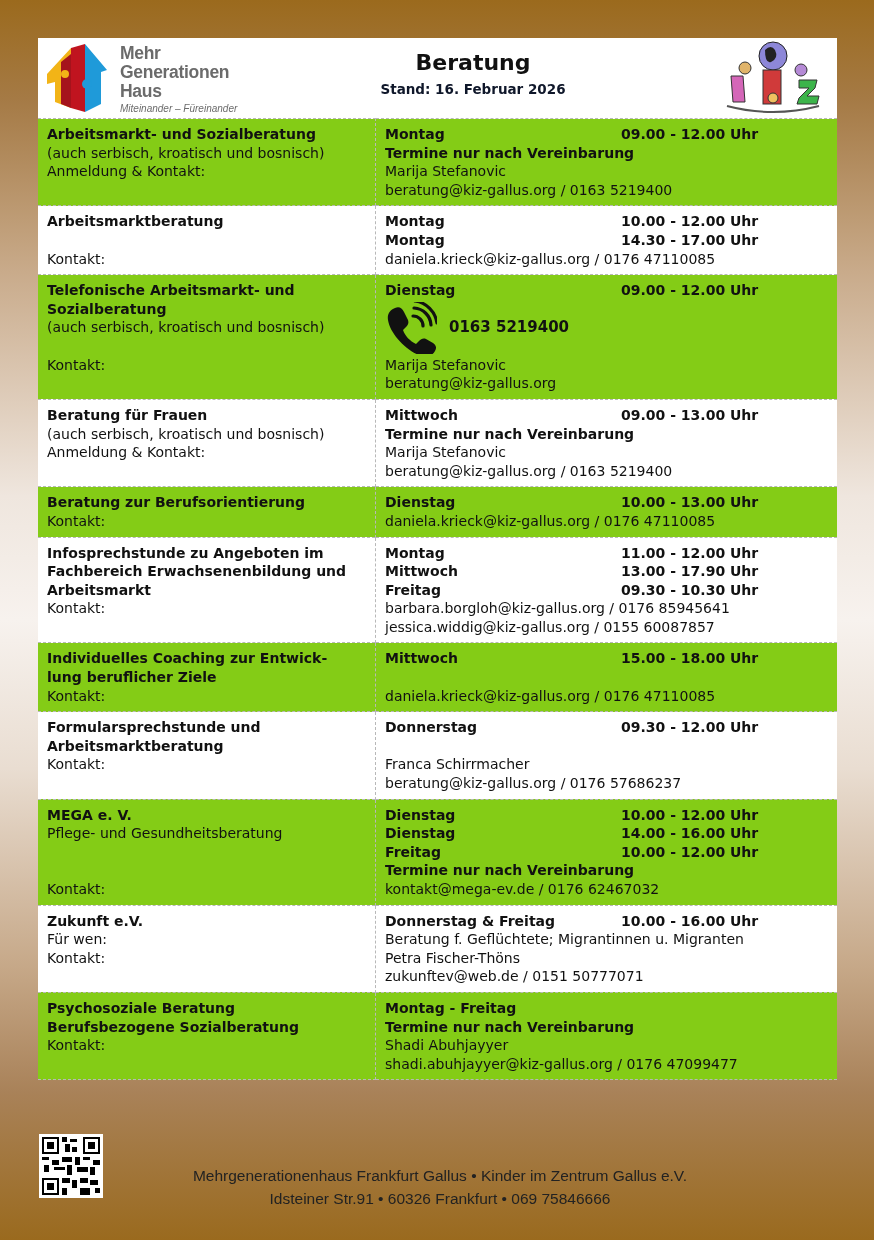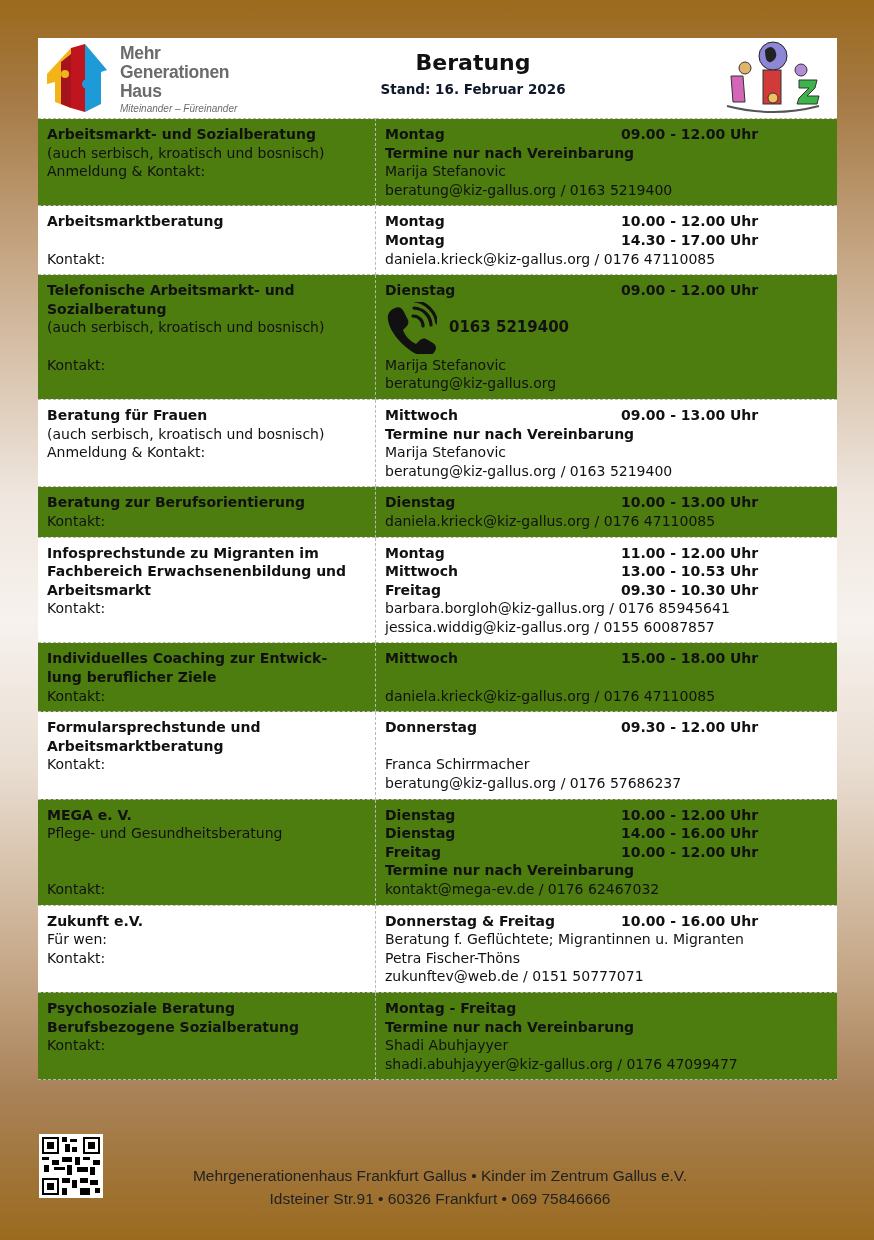--- a/index.html
+++ b/index.html
@@ -27,21 +27,21 @@
   .subtitle { font-size: 13.5px; font-weight: bold; color: #0f172a; margin-top: 5px; }
   .logo-kiz { position: absolute; right: 14px; top: 2px; width: 100px; height: 74px; }
 
   table.sched { width: 799px; border-collapse: collapse; table-layout: fixed; }
   table.sched td {
     vertical-align: top; padding: 6px 9px 6px 9px;
     font-size: 14px; line-height: 18.6px; color: #111;
     border-top: 1px dashed #b8b8b8;
   }
   table.sched td.left { width: 319px; border-right: 1px dashed #b8b8b8; }
-  table.sched tr.shaded td { background: #4d7c0f; }
+  table.sched tr.shaded td { background: #84cc16; }
   table.sched tr:last-child td { border-bottom: 1px dashed #b8b8b8; }
   .b { font-weight: bold; }
   .slot { display: flex; font-weight: bold; }
   .slot .day { width: 236px; }
   .blank { height: 18.6px; }
   .phone-line { display: flex; align-items: center; height: 56px; }
   .phone-line svg { width: 52px; height: 52px; margin-right: 12px; }
   .phone-num { font-weight: bold; font-size: 15px; }
 
   .footer { position: absolute; left: 0; top: 1130px; width: 874px; height: 80px; }
@@ -181,33 +181,33 @@
         <div class="slot">
               <span class="day">Dienstag</span>
               <span>10.00 - 13.00 Uhr</span>
             </div>
         <div>daniela.krieck@kiz-gallus.org / 0176 47110085</div>
       </td>
     </tr>
 
     <tr>
       <td class="left">
-        <div class="b">Infosprechstunde zu Migranten im</div>
+        <div class="b">Infosprechstunde zu Angeboten im</div>
         <div class="b">Fachbereich Erwachsenenbildung und</div>
         <div class="b">Arbeitsmarkt</div>
         <div>Kontakt:</div>
       </td>
       <td>
         <div class="slot">
               <span class="day">Montag</span>
               <span>11.00 - 12.00 Uhr</span>
             </div>
         <div class="slot">
               <span class="day">Mittwoch</span>
-              <span>13.00 - 10.53 Uhr</span>
+              <span>13.00 - 17.90 Uhr</span>
             </div>
         <div class="slot">
               <span class="day">Freitag</span>
               <span>09.30 - 10.30 Uhr</span>
             </div>
         <div>barbara.borgloh@kiz-gallus.org / 0176 85945641</div>
         <div>jessica.widdig@kiz-gallus.org / 0155 60087857</div>
       </td>
     </tr>
 

